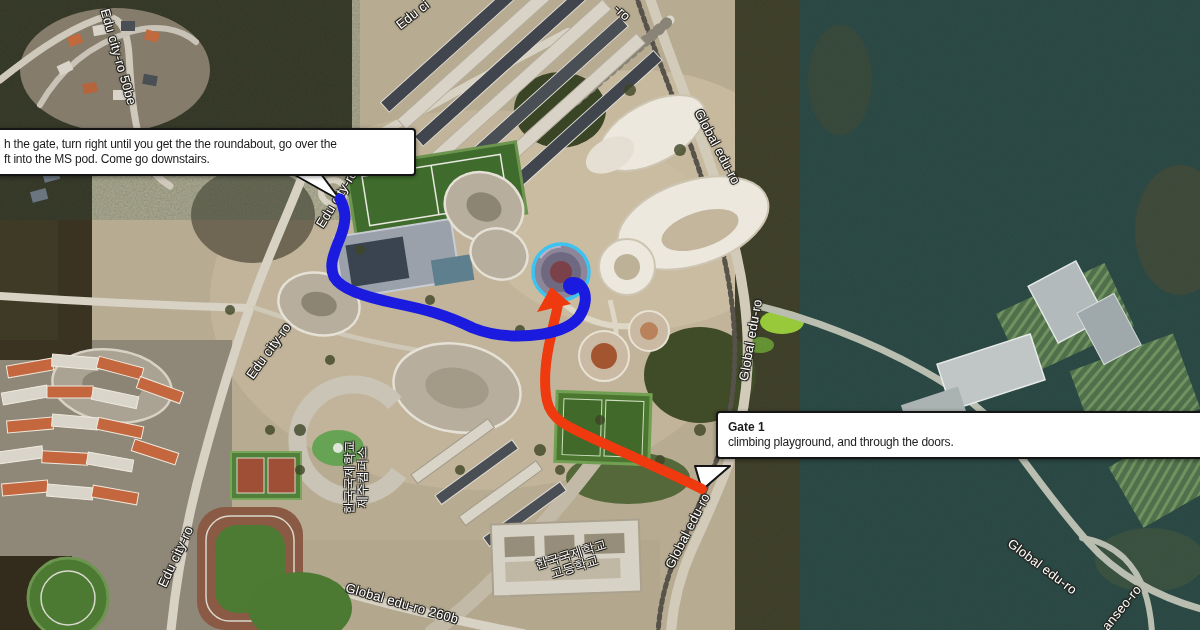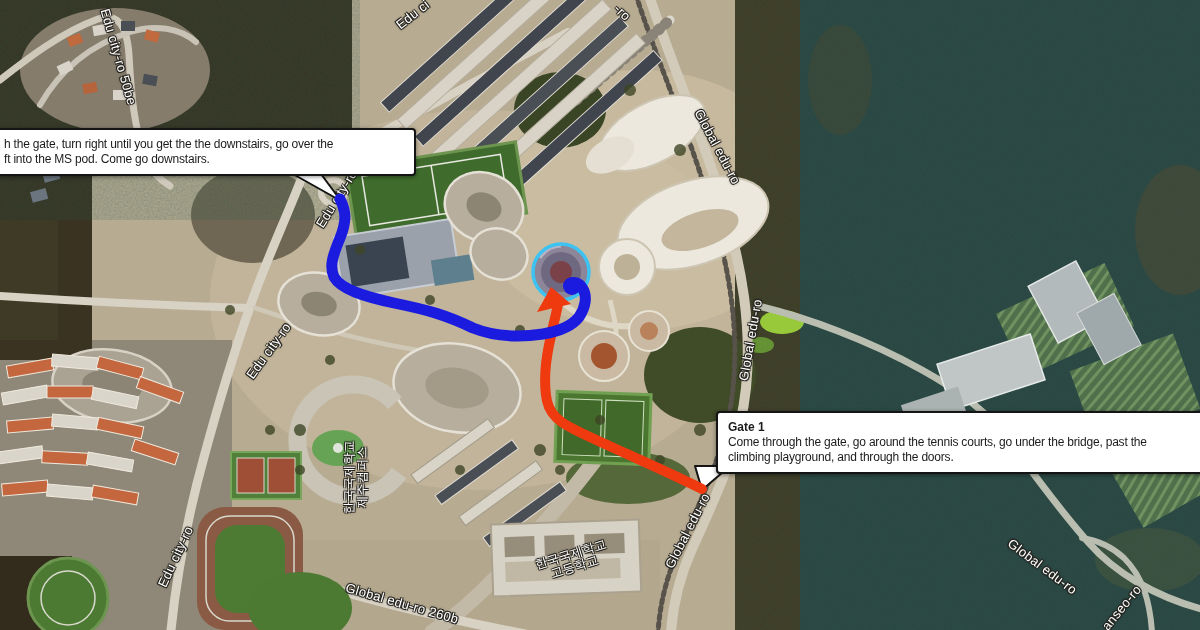--- a/index.html
+++ b/index.html
@@ -305,23 +305,22 @@
     <circle fill="none" cx="561" cy="272" r="28" stroke="#3cc3f2" stroke-width="3.5"></circle>
 
     <path fill="none" stroke-linecap="round" stroke-linejoin="round" d="M702,489 C668,472 622,452 592,438 C566,426 551,419 547,401 C543,381 546,357 551,336 C554,321 557,311 558,304" stroke="#ee3a0e" stroke-width="10"></path>
     <polygon points="551,287 537,312 571,304" fill="#ee3a0e"></polygon>
 
     <path fill="none" stroke-linecap="round" stroke-linejoin="round" d="M340,199 C346,211 347,221 340,238 C333,255 329,266 334,277 C341,289 362,296 394,303 C428,310 446,315 473,328 C498,338 523,337 543,334 C561,331 572,326 579,317 C586,307 587,296 583,289 C579,282 573,281 571,285" stroke="#1b1be0" stroke-width="11"></path>
     <circle cx="572" cy="286" r="9" fill="#1b1be0"></circle>
   </svg>
 
   <div class="callout" id="gate2-callout">
-    <div class="line">h the gate, turn right until you get the the downstairs, go over the</div>
+    <div class="line">h the gate, turn right until you get the the roundabout, go over the</div>
     <div class="line">ft into the MS pod. Come go downstairs.</div>
   </div>
 
   <div class="callout" id="gate1-callout">
     <div class="title">Gate 1</div>
-    <div class="line">Come through the gate, go around the tennis courts, go under the bridge, past the</div>
     <div class="line">climbing playground, and through the doors.</div>
   </div>
 
 </div>
 
 </body></html>

